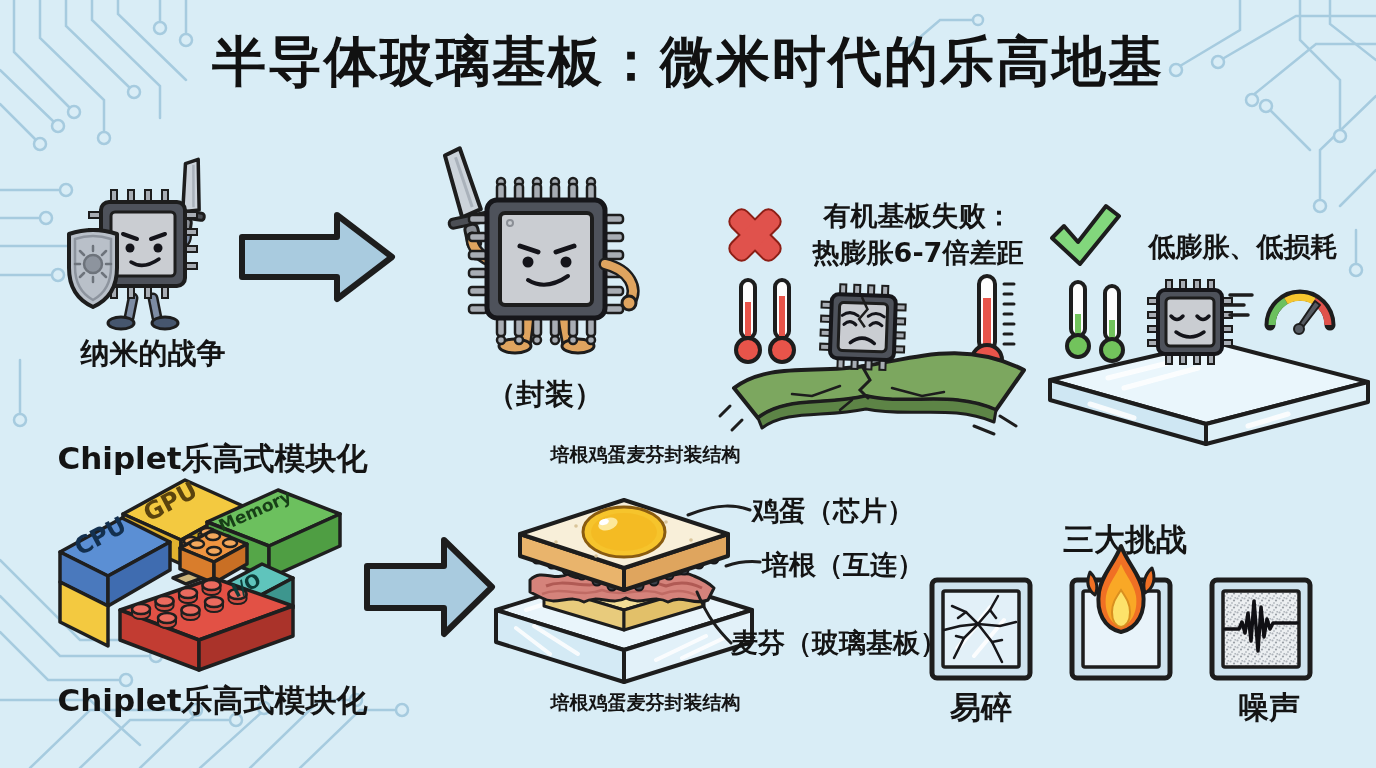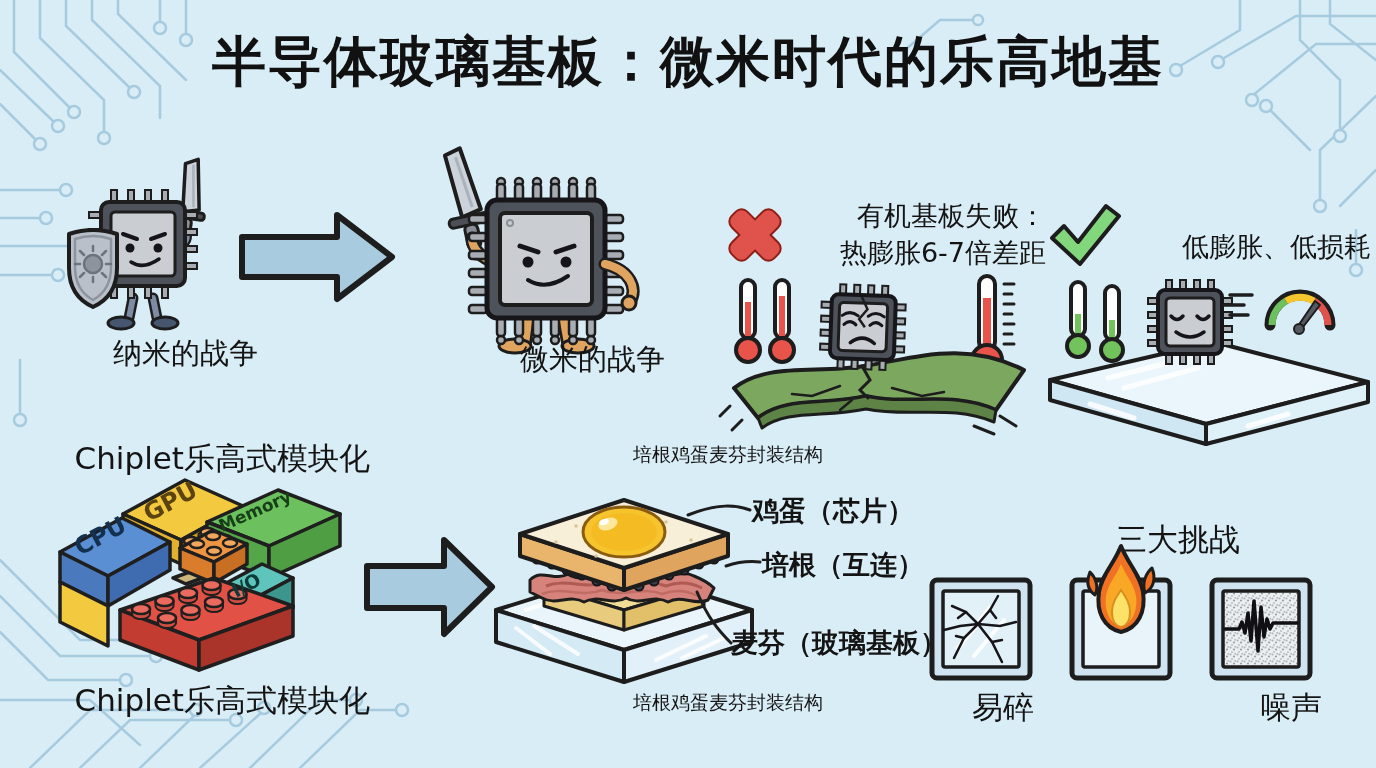--- a/index.html
+++ b/index.html
@@ -2,21 +2,21 @@
 <html><head>
 <meta charset="utf-8">
 <style>
   html,body{margin:0;padding:0;background:#ffffff;}
   .canvas{position:relative;width:1376px;height:768px;background:#d9edf6;overflow:hidden;
           font-family:"DejaVu Sans","Liberation Sans",sans-serif;color:#141414;}
   .abs{position:absolute;}
   svg{display:block;overflow:visible;}
   .title{top:26px;left:0;width:1376px;text-align:center;font-size:54px;font-weight:800;
          letter-spacing:2px;color:#111;}
-  .lbl{font-weight:400;color:#141414;text-align:right;}
+  .lbl{font-weight:700;color:#141414;text-align:center;}
   .lbl-30{font-size:19px;}
   .lbl-29{font-size:29px;}
   .lbl-31{font-size:31px;}
   .lbl-27{font-size:27px;line-height:37px;}
   .callout{font-size:27px;font-weight:700;white-space:nowrap;}
   .outl{stroke:#1d1d1d;stroke-linejoin:round;stroke-linecap:round;}
 </style>
 </head>
 <body>
 
@@ -226,21 +226,21 @@
         <circle cx="138" cy="116" r="5.5" fill="#14141a" stroke="none"></circle>
         <path d="M100 134 Q118 145 140 130" stroke-width="4"></path>
       </g>
     </g>
     <g>
       <path d="M177 118 C 202 124 210 142 202 156" stroke="#1d1d1d" stroke-width="13" fill="none" stroke-linecap="round"></path>
       <path d="M177 118 C 202 124 210 142 202 156" stroke="#dfa45f" stroke-width="8" fill="none" stroke-linecap="round"></path>
       <circle class="outl" cx="201" cy="157" r="7" fill="#dfa45f" stroke-width="3"></circle>
     </g>
   </svg>
-  <div class="abs lbl lbl-29" style="left:425px;top:340px;width:240px">微米的战争</div>
+  <div class="abs lbl lbl-29" style="left:425px;top:375px;width:240px">（封装）</div>
 
   <svg class="abs" style="left:716px;top:196px" width="78" height="78" viewBox="0 0 78 78">
     <g>
       <rect x="10" y="29" width="58" height="20" rx="7" fill="#e0524c" stroke="#8c1f16" stroke-width="4" transform="rotate(45 39 39)"></rect>
       <rect x="10" y="29" width="58" height="20" rx="7" fill="#e0524c" stroke="#8c1f16" stroke-width="4" transform="rotate(-45 39 39)"></rect>
       <rect x="10" y="29" width="58" height="20" rx="7" fill="#e0524c" transform="rotate(45 39 39)"></rect>
       <rect x="10" y="29" width="58" height="20" rx="7" fill="#e0524c" transform="rotate(-45 39 39)"></rect>
     </g>
   </svg>
   <div class="abs lbl lbl-27" style="left:790px;top:197px;width:256px">有机基板失败：</div>

